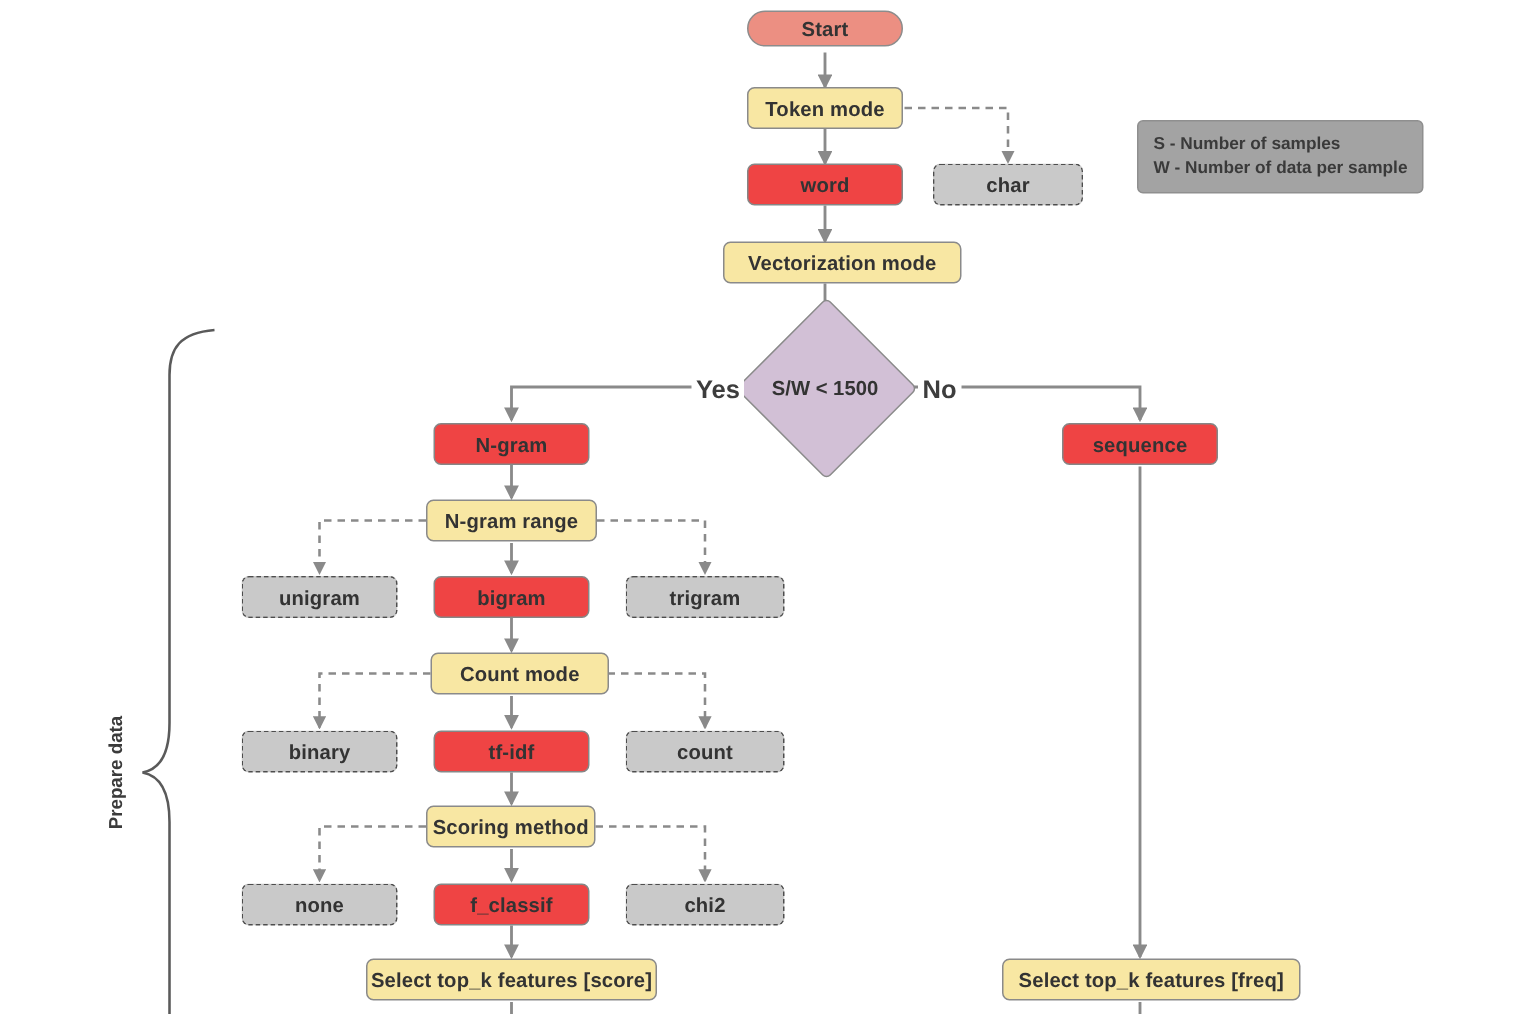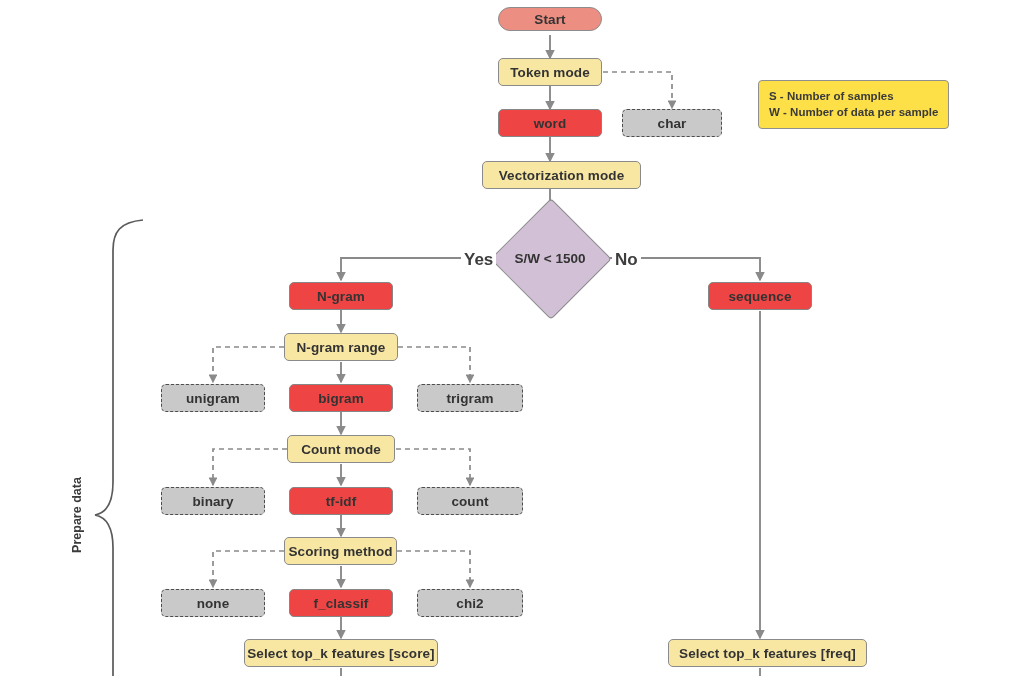--- a/index.html
+++ b/index.html
@@ -75,21 +75,21 @@
     position: absolute;
     font-size: 13.5px;
     font-weight: bold;
     color: #333333;
     white-space: nowrap;
     z-index: 3;
   }
   .legend {
     position: absolute;
     box-sizing: border-box;
-    background: #fde047;
+    background: #a3a3a3;
     border: 1.5px solid #8f8f8f;
     border-radius: 4px;
     padding: 7px 10px 8px 10px;
     font-size: 11.5px;
     font-weight: bold;
     color: #3a3a3a;
     line-height: 16px;
     white-space: nowrap;
   }
   .edge-label {
@@ -230,21 +230,21 @@
   </div>
 
   <div class="node n-green" style="left:289px; top:384px; width:104px; height:28px;">
     <span>bigram</span>
   </div>
 
   <div class="node n-gray" style="left:417px; top:384px; width:106px; height:28px;">
     <span>trigram</span>
   </div>
 
-  <div class="node n-yellow" style="left:287px; top:435px; width:108px; height:28px;">
+  <div class="node n-yellow" style="left:287px; top:435px; width:119px; height:28px;">
     <span>Count mode</span>
   </div>
 
   <div class="node n-gray" style="left:161px; top:487px; width:104px; height:28px;">
     <span>binary</span>
   </div>
 
   <div class="node n-green" style="left:289px; top:487px; width:104px; height:28px;">
     <span>tf-idf</span>
   </div>

